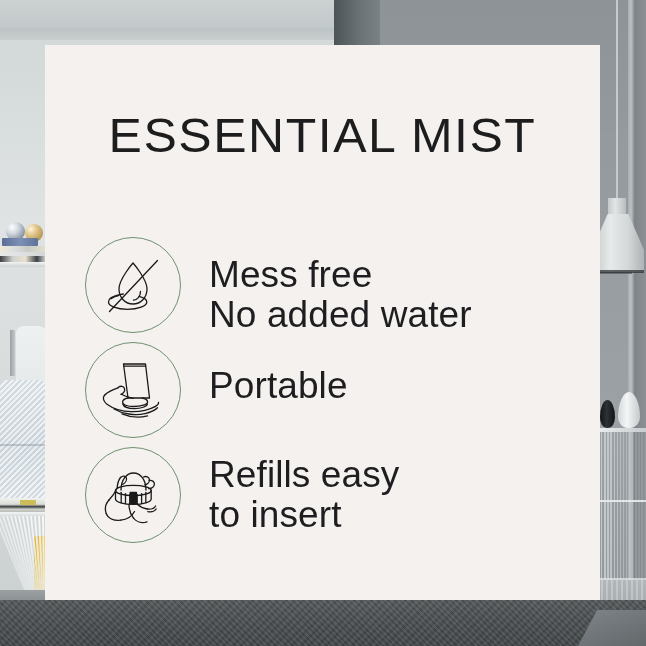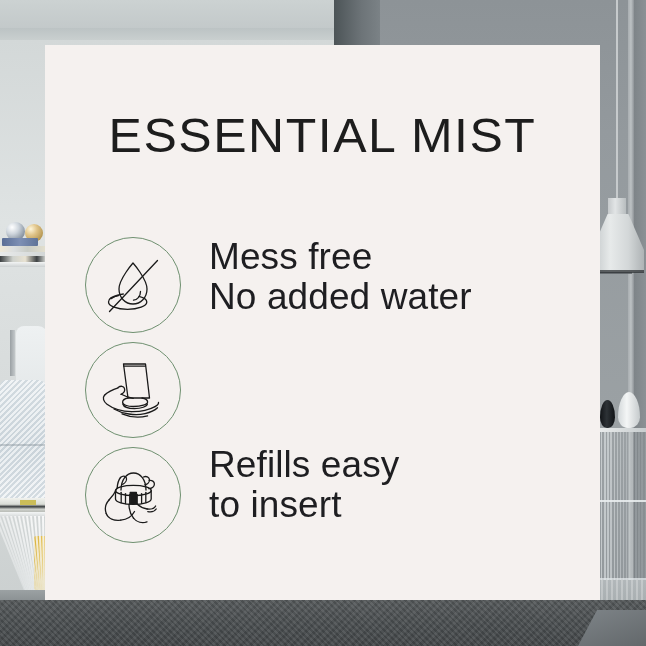--- a/index.html
+++ b/index.html
@@ -334,23 +334,23 @@
   .benefit-text {
     position: absolute;
     left: 164px;
     font-size: 37px;
     font-weight: 300;
     line-height: 1.08;
     color: #1e1e21;
     letter-spacing: 0.1px;
     white-space: pre-line;
   }
-  .row-0 .benefit-text { top: 2px; }
+  .row-0 .benefit-text { top: 20px; }
   .row-1 .benefit-text { top: 26px; }
-  .row-2 .benefit-text { top: 0; }
+  .row-2 .benefit-text { top: 10px; }
 </style>
 </head>
 <body>
 
 <div id="stage">
 
   <div class="bg">
     <div class="bg-ceiling-left"></div>
     <div class="bg-ceiling-left2"></div>
     <div class="bg-wall-left"></div>
@@ -489,20 +489,21 @@
               <path d="M19.5 53.2 C17.3 55.6 18.4 59.6 22 62.2 C27.5 66.3 37.2 69.4 46.5 69.6"></path>
 
               <path d="M36.3 52.3 C39.5 54 43.6 55.7 48.2 56.4"></path>
               <path d="M46.5 69.6 C55.8 69.8 64.5 67.6 70 64.6"></path>
               <path d="M29 67 C37.5 72 50 73.8 60 71.6 C65 70.5 69.8 68.4 72.5 65.8"></path>
               <path d="M37 71.8 C44.5 75 54.8 75.8 62.6 73.8"></path>
               <path d="M70 64.6 C72.5 63.2 73.8 61.7 73.5 60.4"></path>
             </g>
           </svg>
         </div>
+        <div class="benefit-text">Portable</div>
       </div>
 
       <div class="benefit-row row-2">
         <div class="icon-wrap">
           <div class="icon-circle"></div>
           <svg class="icon-art" viewBox="0 0 96 96">
             <g fill="none" stroke="#1a1a1a" stroke-width="1.3" stroke-linecap="round" stroke-linejoin="round">
 
               <path d="M36 43 C36 32.5 41.6 26 48.5 26 C55.4 26 61 32.5 61 43"></path>
 

